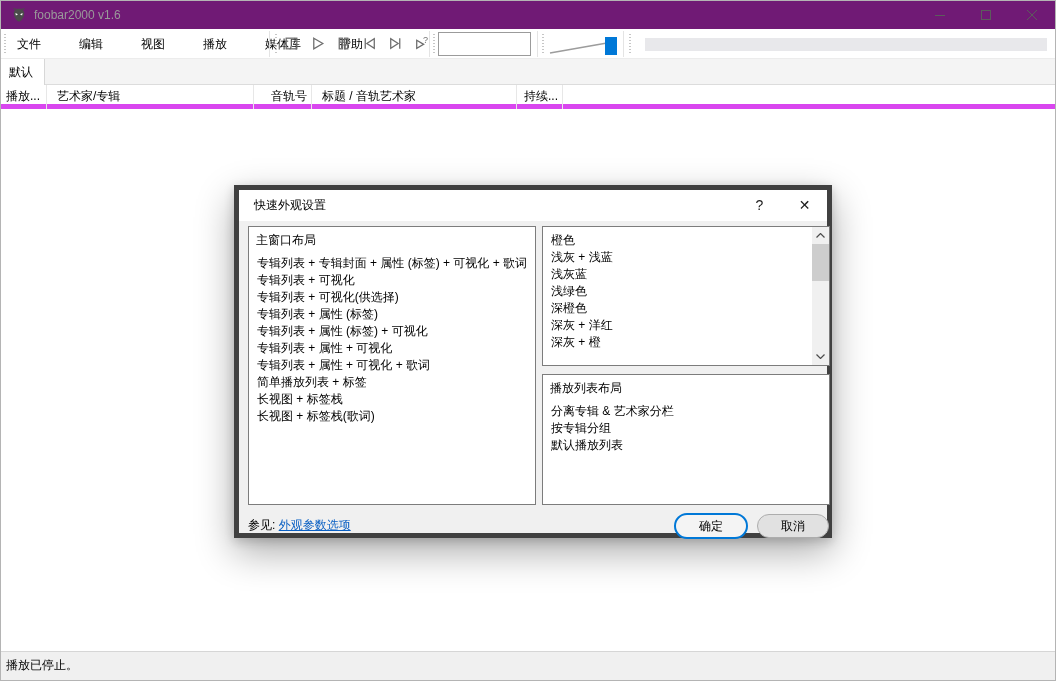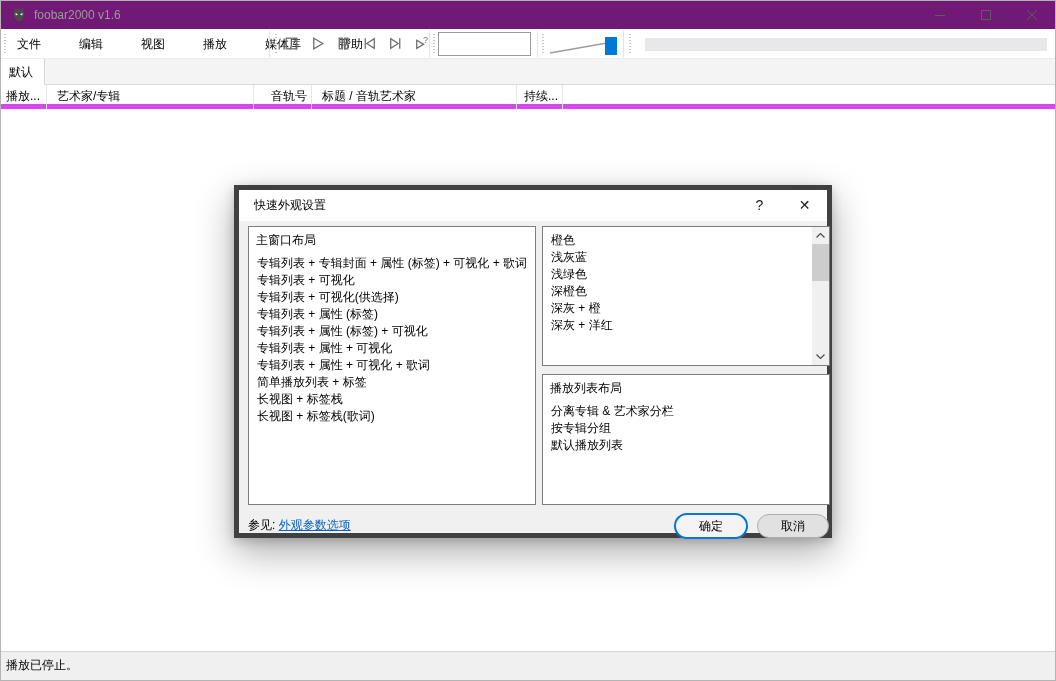--- a/index.html
+++ b/index.html
@@ -215,25 +215,26 @@
           <div class="lb-item">专辑列表 + 属性 + 可视化 + 歌词</div>
           <div class="lb-item">简单播放列表 + 标签</div>
           <div class="lb-item">长视图 + 标签栈</div>
           <div class="lb-item">长视图 + 标签栈(歌词)</div>
         </div>
     </div>
 
     <div class="listbox" id="color-list">
       <div style="padding-right:20px">
           <div class="lb-item">橙色</div>
+          <div class="lb-item">浅灰 + 浅蓝</div>
           <div class="lb-item">浅灰蓝</div>
           <div class="lb-item">浅绿色</div>
           <div class="lb-item">深橙色</div>
+          <div class="lb-item">深灰 + 洋红</div>
           <div class="lb-item">深灰 + 橙</div>
-          <div class="lb-item">深灰 + 洋红</div>
         </div>
       <div class="vscroll">
         <div class="scroll-arrow scroll-up">
           <svg width="9" height="5">
               <polyline points="0.5,4.5 4.5,0.5 8.5,4.5" fill="none" stroke="#4d4d4d" stroke-width="1.2"></polyline>
             </svg>
         </div>
         <div class="scroll-thumb"></div>
         <div class="scroll-arrow scroll-down">
           <svg width="9" height="5">

